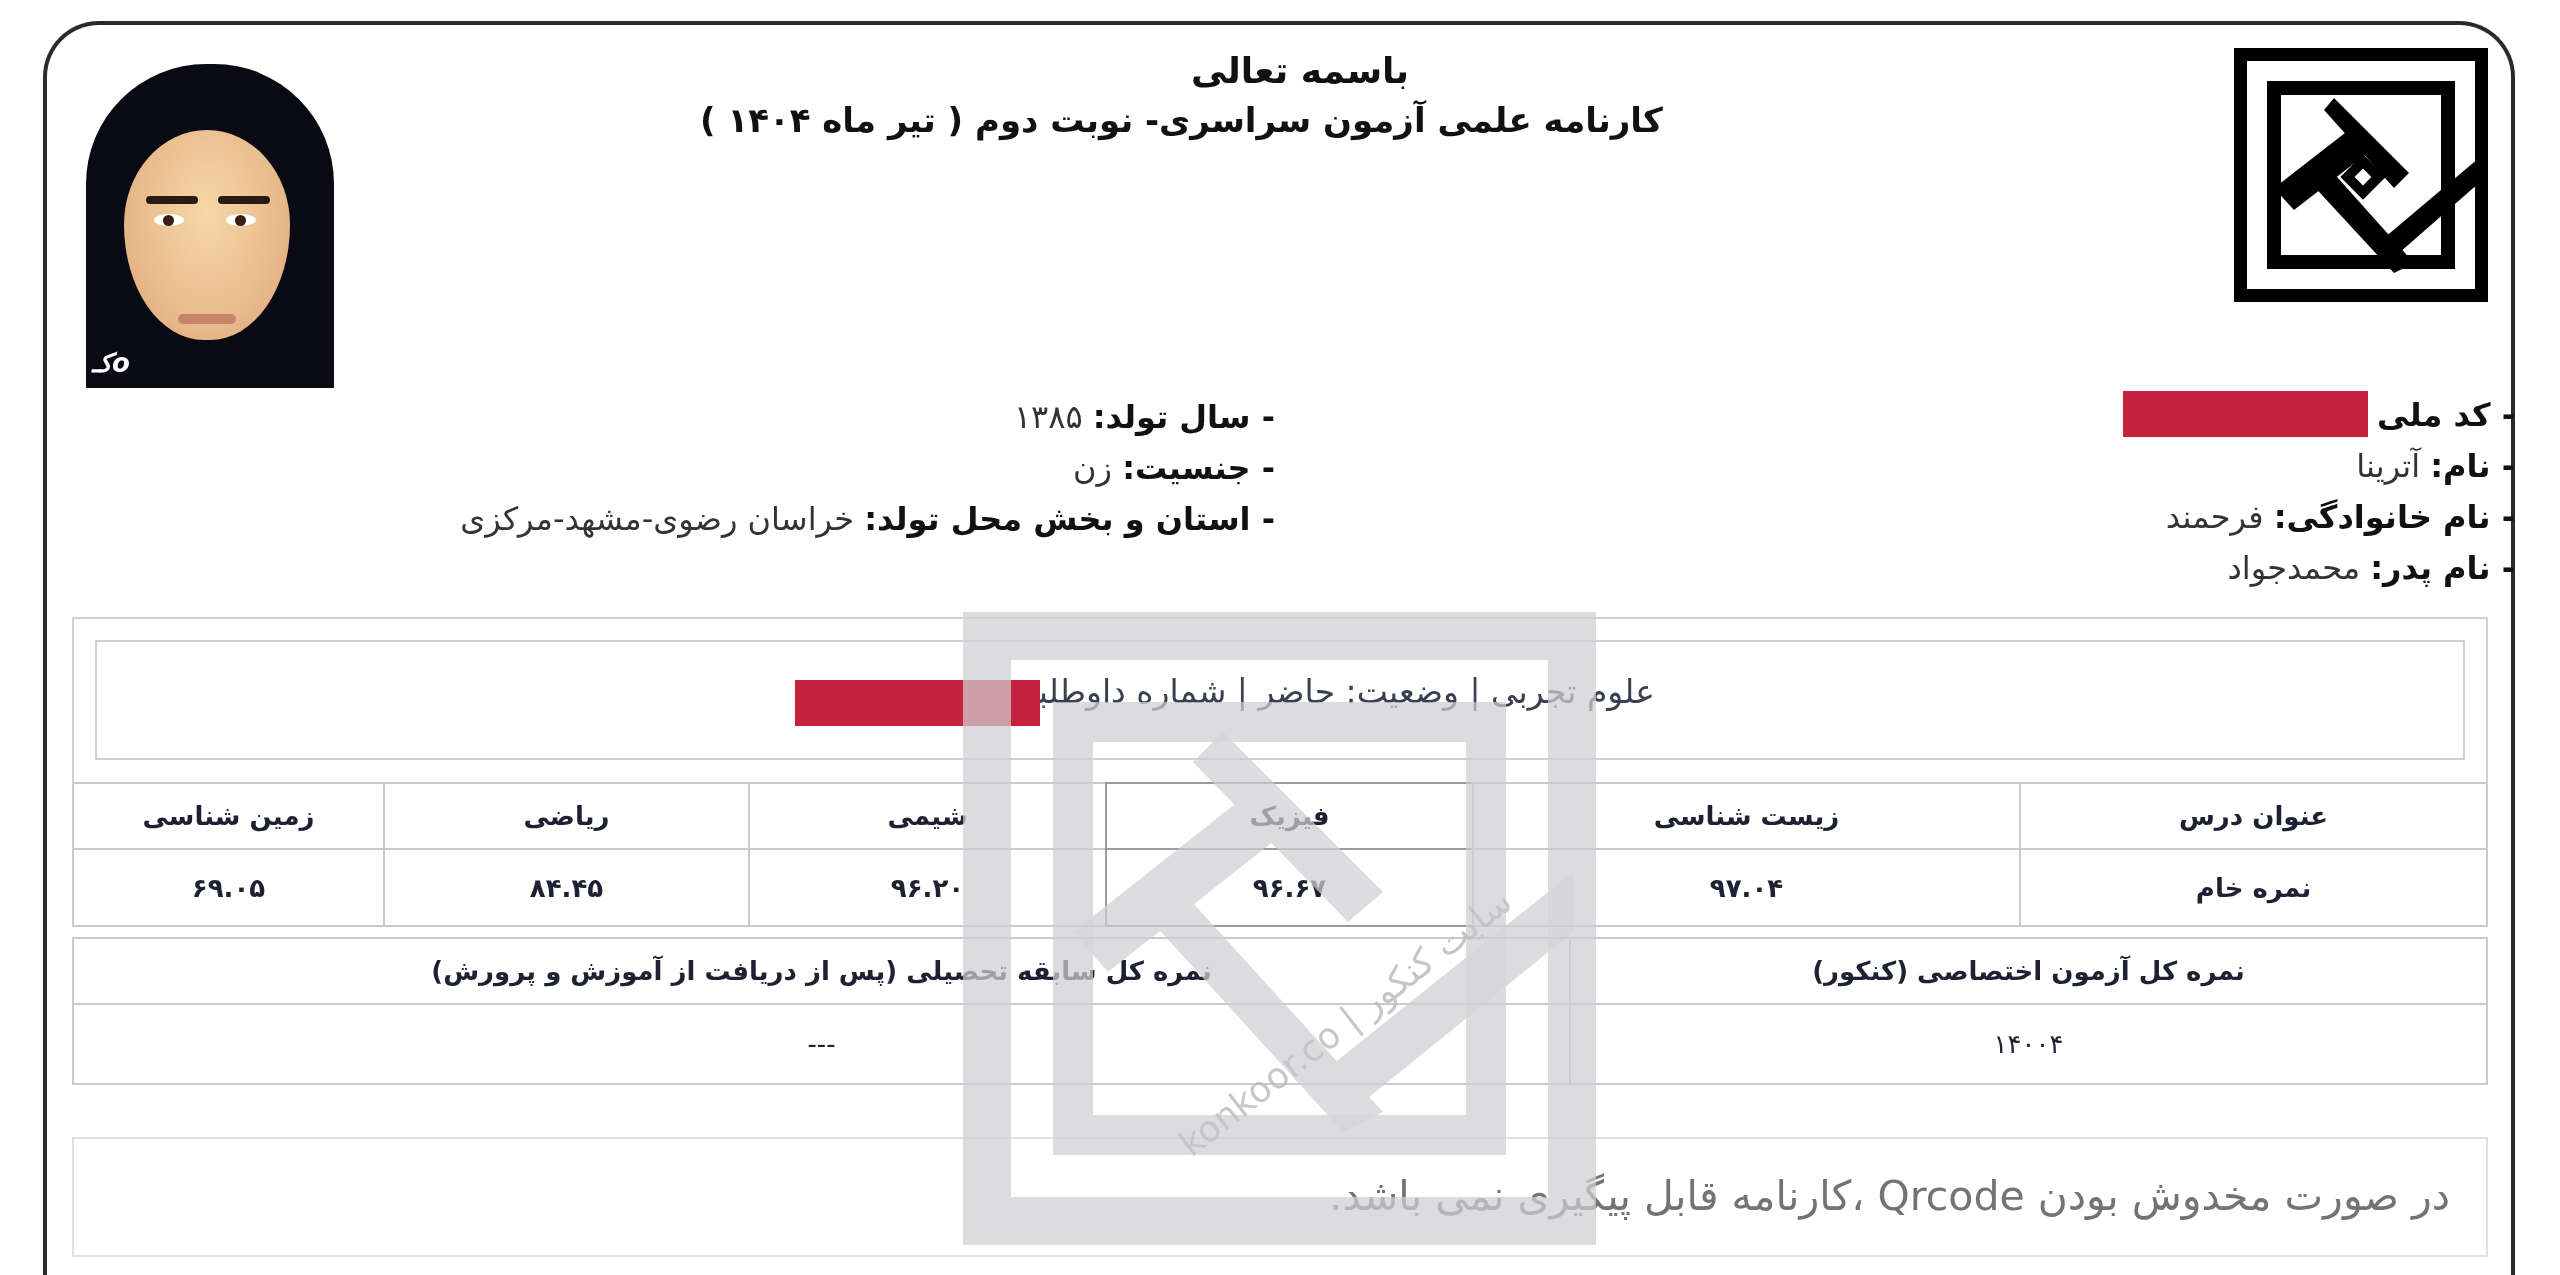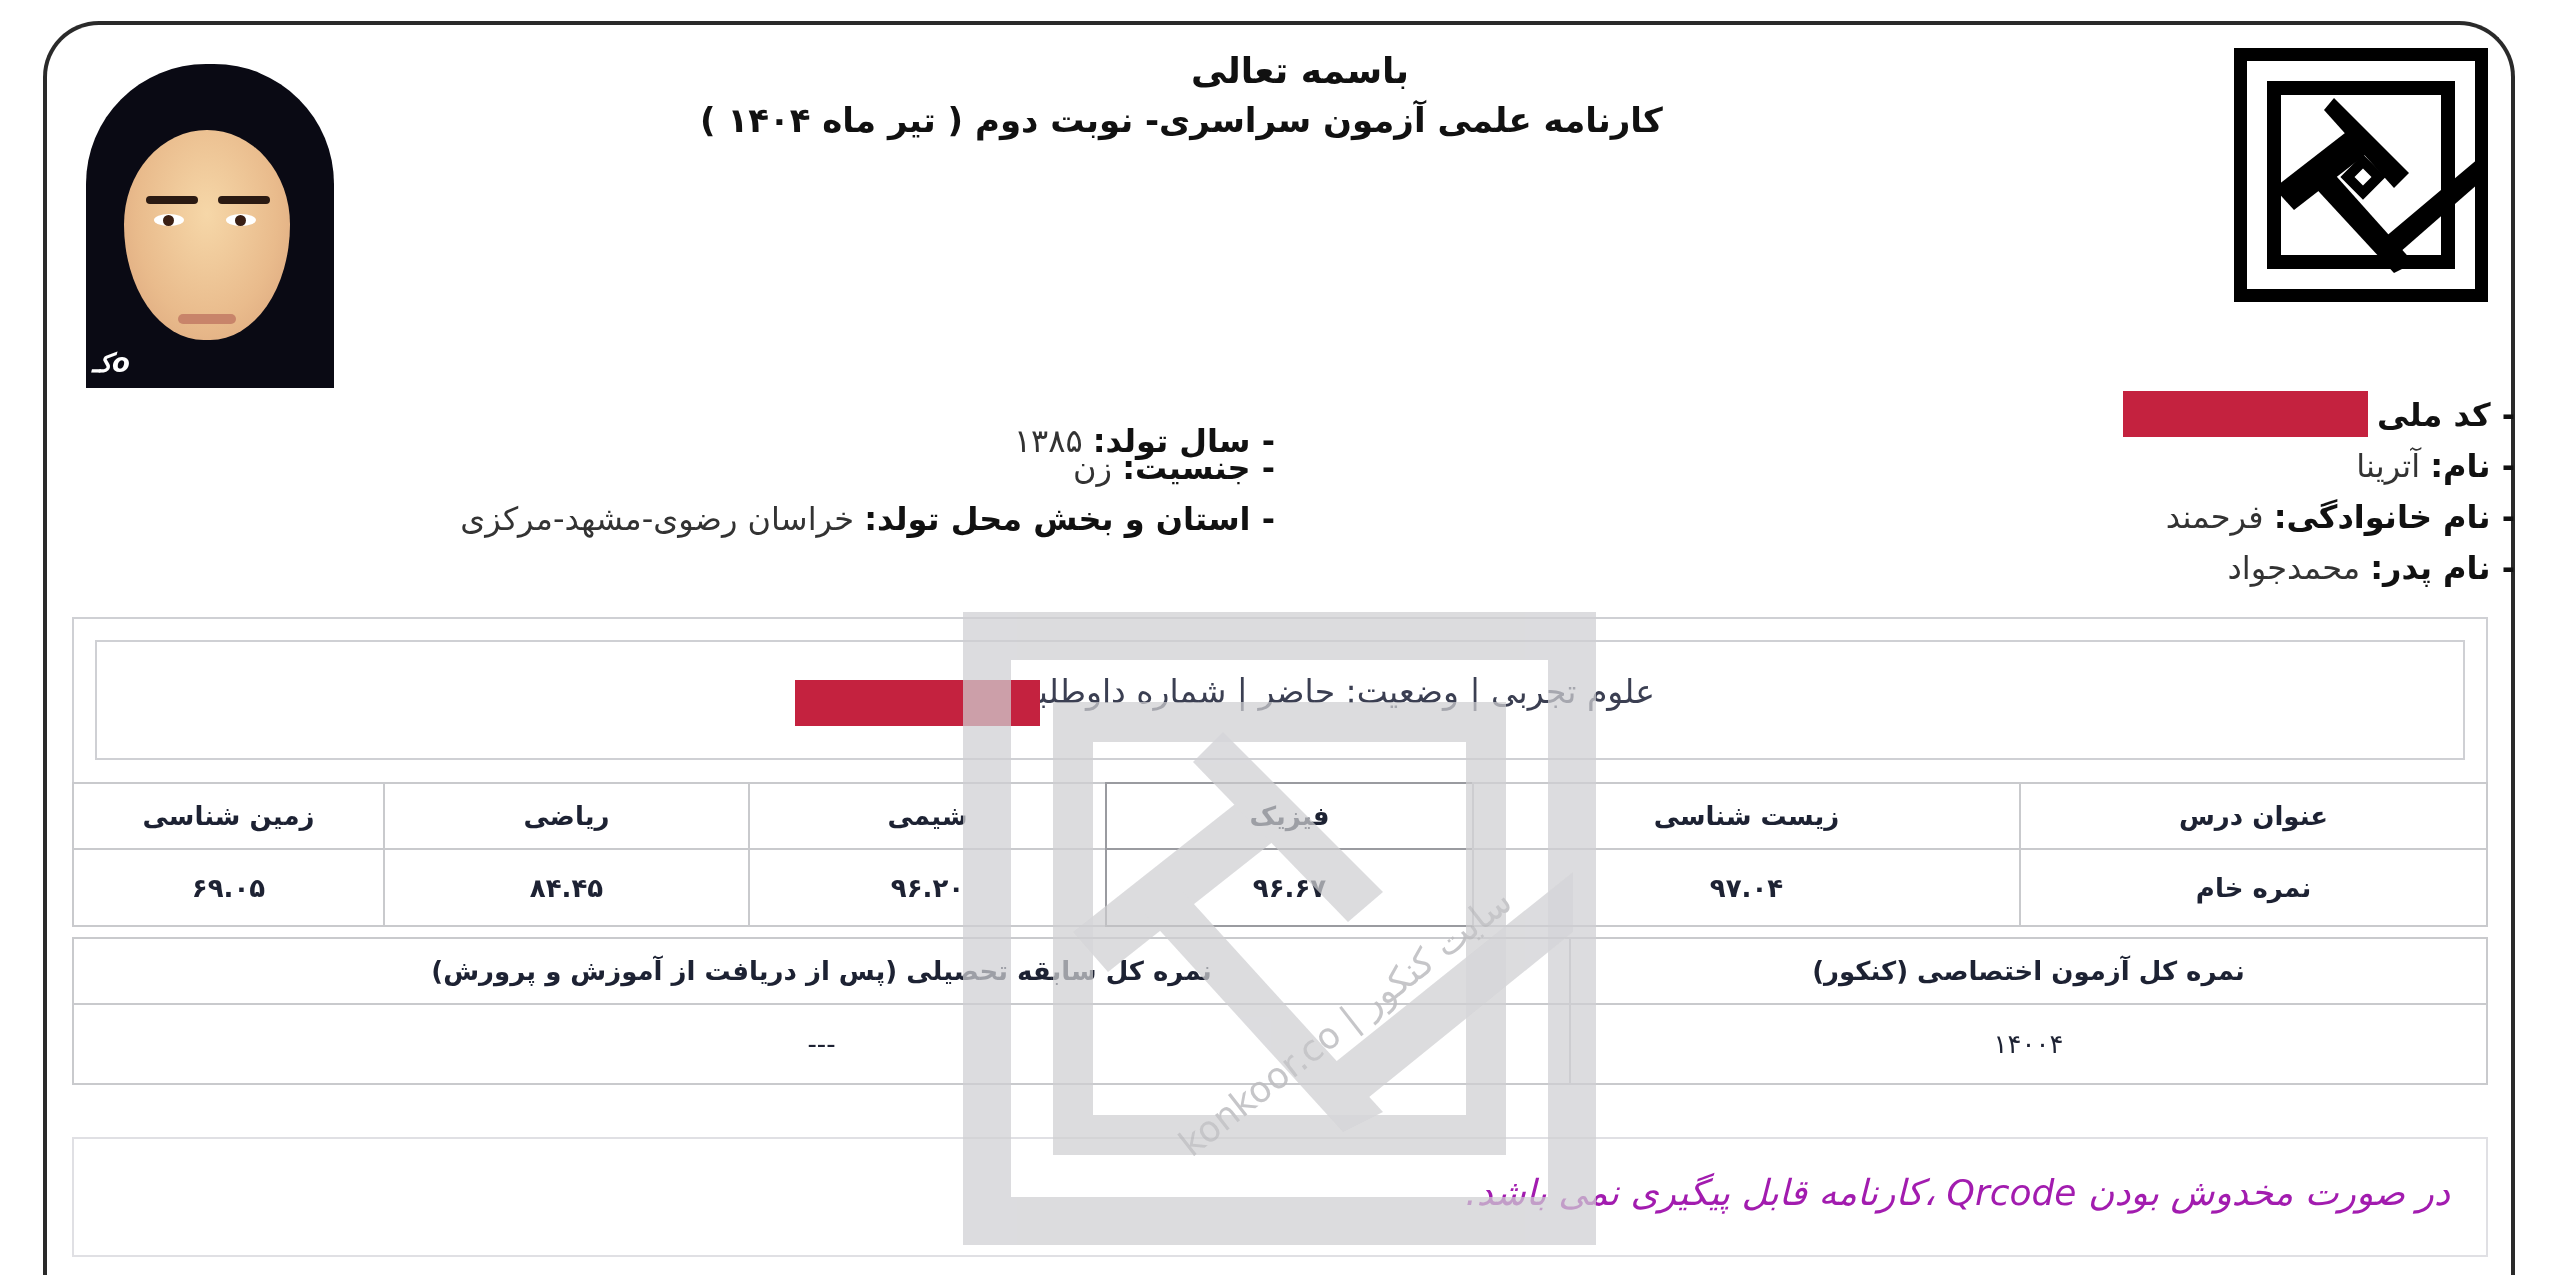--- a/index.html
+++ b/index.html
@@ -43,21 +43,21 @@
   .redact { background:#c4223f; }
 
   .box { border:2px solid #cfd0d4; box-sizing:border-box; background:#fff; }
   .status-text { font-size:33px; color:#3b3f52; white-space:nowrap; }
 
   table.grid { border-collapse:collapse; position:absolute; direction:rtl; background:transparent; }
   table.grid td {
     border:2px solid #c9cacd; text-align:center; vertical-align:middle; padding:15px;
     font-size:26px; font-weight:bold; color:#1d2233;
   }
-  .note { font-size:36px; color:#a21caf; white-space:nowrap;font-style:italic; }
+  .note { font-size:41px; color:#737373; white-space:nowrap; }
   .watermark { left:963px; top:612px; width:633px; height:633px; opacity:0.85; pointer-events:none; }
 </style>
 </head>
 <body>
 
 <div class="frame"></div>
 
 <div class="abs photo">
   <div class="bg"></div>
   <div class="hood"></div>
@@ -93,21 +93,21 @@
 </div>
 <div class="abs info rtl" style="right:45px; top:498px;">
   <b>- نام خانوادگی:</b>
   <span class="v">فرحمند</span>
 </div>
 <div class="abs info rtl" style="right:45px; top:549px;">
   <b>- نام پدر:</b>
   <span class="v">محمدجواد</span>
 </div>
 
-<div class="abs info rtl" style="right:1285px; top:398px;margin-top:24px;">
+<div class="abs info rtl" style="right:1285px; top:398px;">
   <b>- سال تولد:</b>
   <span class="v">۱۳۸۵</span>
 </div>
 <div class="abs info rtl" style="right:1285px; top:449px;">
   <b>- جنسیت:</b>
   <span class="v">زن</span>
 </div>
 <div class="abs info rtl" style="right:1285px; top:500px;">
   <b>- استان و بخش محل تولد:</b>
   <span class="v">خراسان رضوی-مشهد-مرکزی</span>

